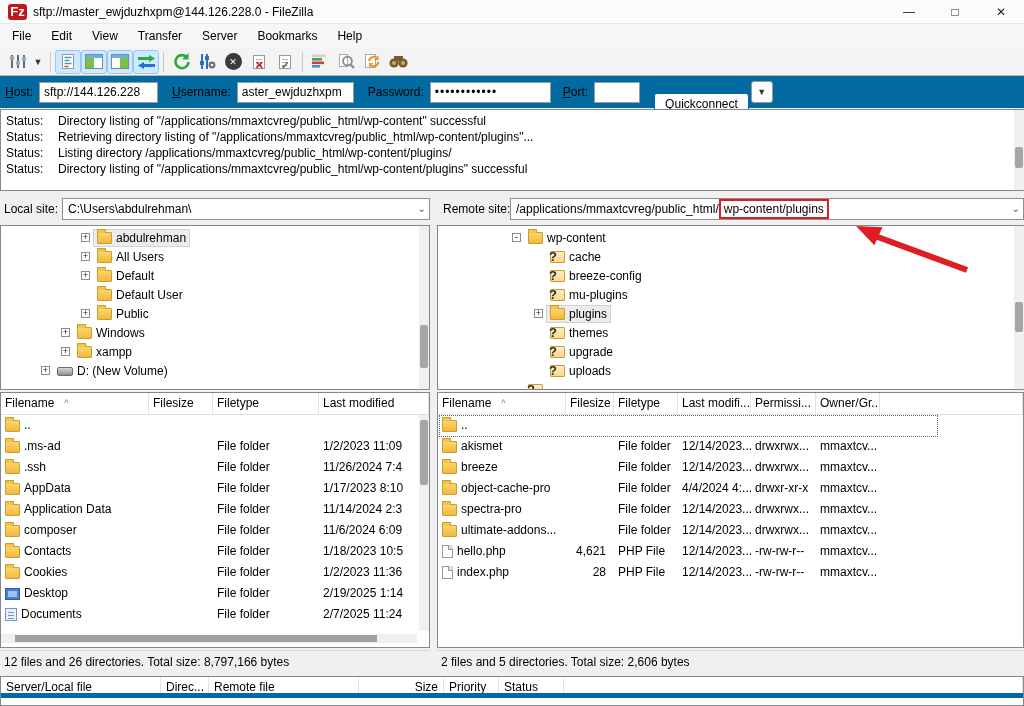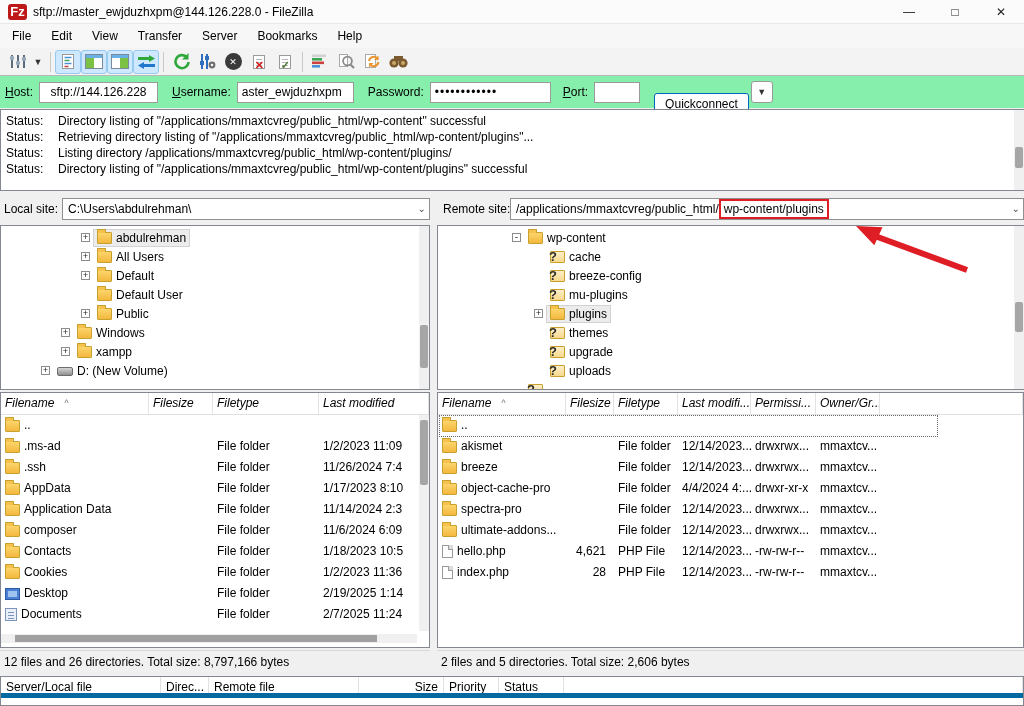--- a/index.html
+++ b/index.html
@@ -26,21 +26,21 @@
   .tsep { width:1px; height:20px; background:#c9c9c9; margin:0 4px; }
   .caret-glyph { font-size:9px; color:#333; }
   .cancel-circle { width:17px; height:17px; border-radius:50%; background:#3a3a3a; color:#fff; font-size:9px; display:flex; align-items:center; justify-content:center; }
   .ico-doc { position:relative; width:12px; height:14px; background:#fff; border:1px solid #9a9a9a; }
   .ico-doc::before { content:""; position:absolute; left:2px; top:3px; width:6px; height:1px; background:#b5b5b5; box-shadow:0 3px 0 #b5b5b5, 0 6px 0 #b5b5b5; }
   .ovl { position:absolute; right:0; bottom:-2px; font-size:11px; font-weight:bold; line-height:10px; }
   .ovl.red { color:#cf2020; }
   .ovl.gray { color:#4f7a38; }
 
   
-  .quickbar { position:absolute; left:0; top:76px; width:1024px; height:32px; background:#86efac; display:flex; align-items:center; }
+  .quickbar { position:absolute; left:0; top:76px; width:1024px; height:32px; background:#0369a1; display:flex; align-items:center; }
   .qlabel { margin-right:6px; display:inline-block; }
   .qlabel.ak::first-letter { text-decoration:underline; }
   .qinput { height:21px; border:1px solid #9a9a9a; background:#fff; font:12px "Liberation Sans",sans-serif; padding:0 4px; }
   .qc-btn { height:22px; margin-left:14px; padding:0 10px; background:#fdfdfd; border:1px solid #0067c0; border-radius:3px; font:12px "Liberation Sans",sans-serif;margin-top:23px; }
   .qc-btn::first-letter { text-decoration:underline; }
   .qc-drop { height:22px; width:22px; margin-left:2px; background:#fdfdfd; border:1px solid #9a9a9a; border-radius:3px; font-size:9px; color:#333; }
 
   
   .statuslog { position:absolute; left:0; top:109px; width:1024px; height:82px; background:#fff; border:1px solid #828790; overflow:hidden; padding-top:3px; }
   .logrow { display:flex; height:16px; line-height:16px; }
@@ -74,21 +74,21 @@
   .fi.drive { width:16px; height:9px; background:linear-gradient(#d6d6d6,#8f8f8f); border:1px solid #6d6d6d; border-radius:2px; margin-top:2px; }
   .fi.file { width:11px; height:13px; background:#fff; border:1px solid #9a9a9a; }
   .fi.file::before { content:""; position:absolute; top:-1px; right:-1px; width:4px; height:4px; background:#dcdcdc; border-left:1px solid #9a9a9a; border-bottom:1px solid #9a9a9a; }
   .fi.desktop { background:#4a7fd4; border:1px solid #2d5aa3; }
   .fi.desktop::after { content:""; position:absolute; inset:2px; background:#9fc3f0; }
   .fi.documents { width:12px; height:13px; background:#eaf0fa; border:1px solid #7d93b8; }
   .fi.documents::before { content:""; position:absolute; left:2px; top:3px; width:6px; height:1px; background:#7d93b8; box-shadow:0 3px 0 #7d93b8, 0 6px 0 #7d93b8; }
 
   
   .listpanel { position:absolute; top:392px; height:256px; background:#fff; border:1px solid #828790; overflow:hidden; }
-  .fhead { height:22px; border-bottom:1px solid #e0e0e0; background:#fff;font-style:italic; }
+  .fhead { height:22px; border-bottom:1px solid #e0e0e0; background:#fff; }
   .fhead .hc { border-right:1px solid #e3e3e3; padding-left:4px; line-height:21px; overflow:hidden; white-space:nowrap; }
   .sortmark { font-size:9px; color:#777; vertical-align:top; margin-left:10px; }
   .frow { height:21px; align-items:center; }
   .frow .c { overflow:hidden; white-space:nowrap; padding-left:4px; line-height:21px; }
   .c.name { display:flex; align-items:center; gap:4px; }
   .c.size { text-align:right; padding-right:8px; }
   .llist .fhead, .llist .frow { display:grid; grid-template-columns:148px 64px 106px 1fr; }
   .rlist .fhead, .rlist .frow { display:grid; grid-template-columns:128px 48px 64px 73px 65px 64px 1fr; }
   .frow.focused { position:relative; }
   .frow.focused::after { content:""; position:absolute; left:1px; top:0; width:497px; height:20px; border:1px dotted #666; pointer-events:none; }
@@ -243,21 +243,21 @@
           <circle cx="14" cy="8" r="4.6" fill="#7a5a2e"></circle>
           <rect x="5" y="1" width="9" height="5" fill="#7a5a2e"></rect>
           <circle cx="5" cy="8" r="2" fill="#c9a86a"></circle>
           <circle cx="14" cy="8" r="2" fill="#c9a86a"></circle>
         </svg>
     </div>
   </div>
 
   <div class="quickbar">
     <span class="qlabel ak" style="margin-left:5px">Host:</span>
-    <input class="qinput" style="width: 119px; text-align: center;" readonly="" value="sftp://144.126.228">
+    <input class="qinput" style="width: 119px;" readonly="" value="sftp://144.126.228">
     <span class="qlabel ak" style="margin-left:14px">Username:</span>
     <input class="qinput" style="width: 117px;" readonly="" value="aster_ewjduzhxpm">
     <span class="qlabel" style="margin-left:14px">Password:</span>
     <input class="qinput" style="width: 121px; letter-spacing: 1px;" readonly="" value="••••••••••••">
     <span class="qlabel ak" style="margin-left:12px">Port:</span>
     <input class="qinput" style="width: 46px;" readonly="" value="">
     <button class="qc-btn">Quickconnect</button>
     <button class="qc-drop"><span>▼</span></button>
   </div>
 

